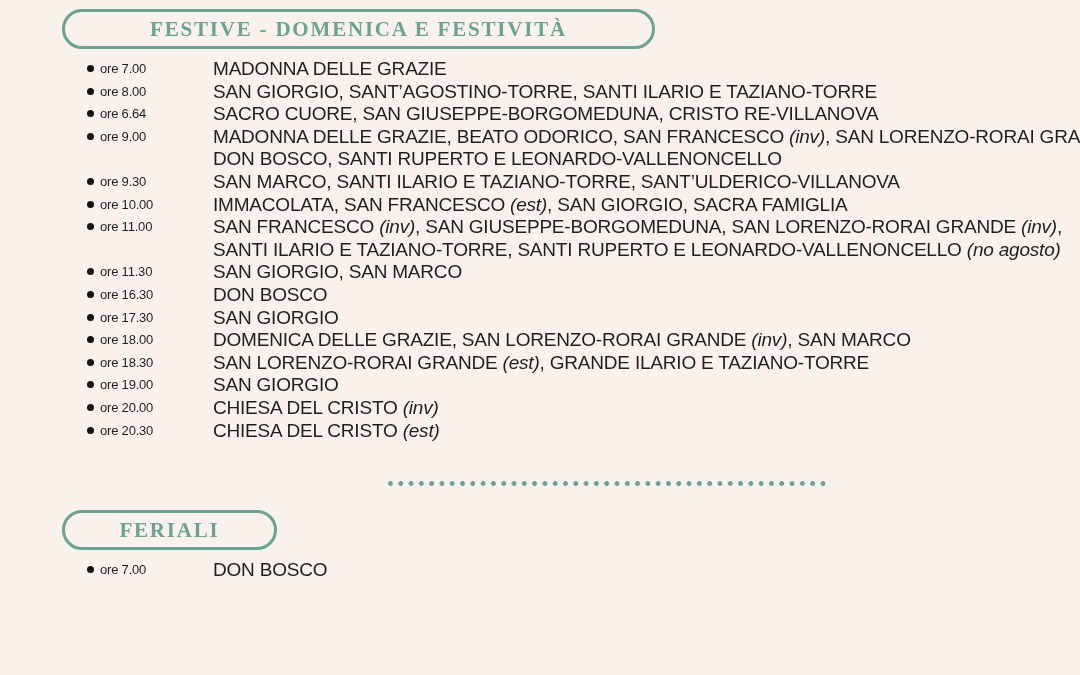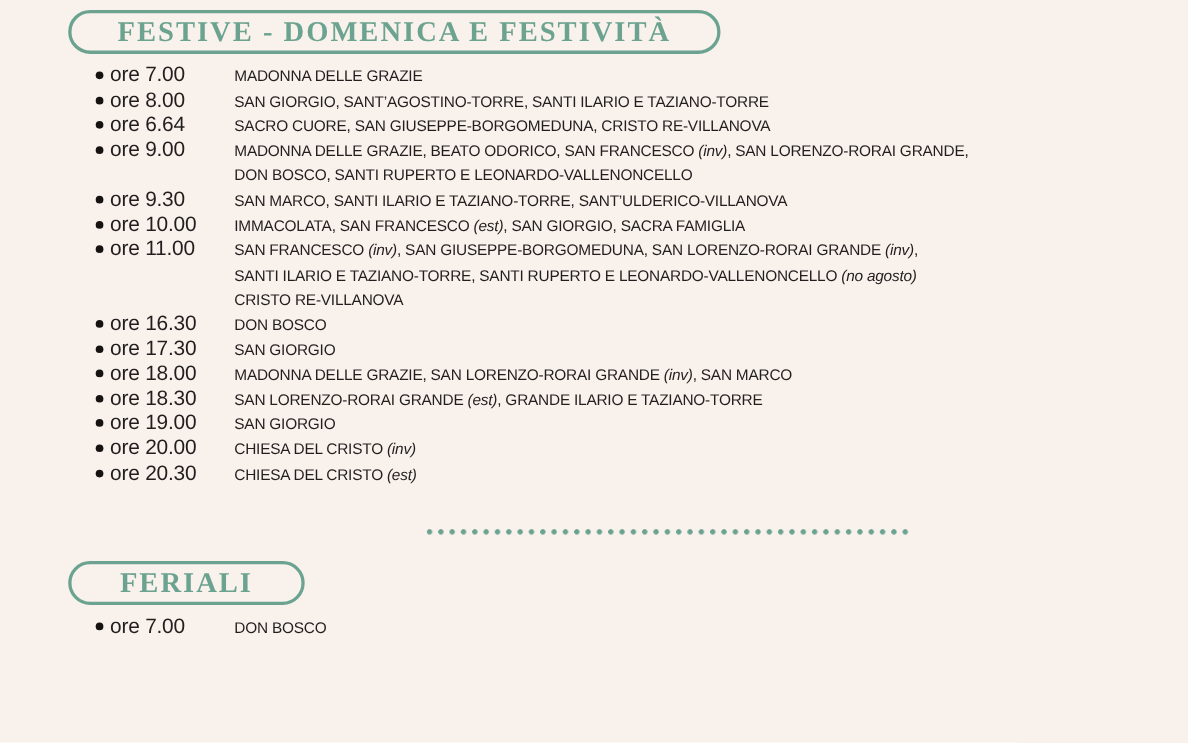--- a/index.html
+++ b/index.html
@@ -17,47 +17,47 @@
     margin-left: 62px;
     border: 3px solid var(--accent, #6ba390);
     border-radius: 22px;
     display: flex;
     align-items: center;
     justify-content: center;
     height: 40px;
     color: var(--accent, #6ba390);
     font-family: "Liberation Serif", serif;
     font-weight: bold;
-    font-size: 26px;
+    font-size: 21px;
     letter-spacing: 1.8px;
   }
   .badge-festive { width: 593px; margin-top: 9px; }
   .badge-feriali { width: 215px; margin-top: 24px; text-align: right; }
   .rows { margin-top: 9px; }
   .row { position: relative; padding-left: 213px; }
   .bullet {
     position: absolute;
     left: 87px;
     top: 7px;
     width: 7px;
     height: 7px;
     border-radius: 50%;
     background: #161212;
   }
   .time {
     position: absolute;
     left: 100px;
     top: 0;
-    font-size: 19px;
+    font-size: 13px;
     line-height: 22.6px;
     letter-spacing: -0.2px;
     white-space: nowrap;
   }
   .line {
-    font-size: 14px;
+    font-size: 19px;
     line-height: 22.6px;
     letter-spacing: -0.2px;
     white-space: nowrap;
   }
   .line .it { font-style: italic; }
   .divider {
     margin-left: 388px;
     margin-top: 39px;
     width: 442px;
     height: 5px;
@@ -118,42 +118,48 @@
         <div>
           <div class="line"><span>IMMACOLATA, SAN FRANCESCO </span><span class="it">(est)</span><span>, SAN GIORGIO, SACRA FAMIGLIA</span></div>
         </div>
       </div>
       <div class="row">
         <span class="bullet" style="background: rgb(22, 18, 18);"></span>
         <span class="time">ore 11.00</span>
         <div>
           <div class="line"><span>SAN FRANCESCO </span><span class="it">(inv)</span><span>, SAN GIUSEPPE-BORGOMEDUNA, SAN LORENZO-RORAI GRANDE </span><span class="it">(inv)</span><span>,</span></div>
           <div class="line"><span>SANTI ILARIO E TAZIANO-TORRE, SANTI RUPERTO E LEONARDO-VALLENONCELLO </span><span class="it">(no agosto)</span></div>
-          <div class="line"><span>CRISTO RE-VILLANOVA</span></div>
+        </div>
+      </div>
+      <div class="row">
+        <span class="bullet" style="background: rgb(22, 18, 18);"></span>
+        <span class="time">ore 11.30</span>
+        <div>
+          <div class="line"><span>SAN GIORGIO, SAN MARCO</span></div>
         </div>
       </div>
       <div class="row">
         <span class="bullet" style="background: rgb(22, 18, 18);"></span>
         <span class="time">ore 16.30</span>
         <div>
           <div class="line"><span>DON BOSCO</span></div>
         </div>
       </div>
       <div class="row">
         <span class="bullet" style="background: rgb(22, 18, 18);"></span>
         <span class="time">ore 17.30</span>
         <div>
           <div class="line"><span>SAN GIORGIO</span></div>
         </div>
       </div>
       <div class="row">
         <span class="bullet" style="background: rgb(22, 18, 18);"></span>
         <span class="time">ore 18.00</span>
         <div>
-          <div class="line"><span>MADONNA DELLE GRAZIE, SAN LORENZO-RORAI GRANDE </span><span class="it">(inv)</span><span>, SAN MARCO</span></div>
+          <div class="line"><span>DOMENICA DELLE GRAZIE, SAN LORENZO-RORAI GRANDE </span><span class="it">(inv)</span><span>, SAN MARCO</span></div>
         </div>
       </div>
       <div class="row">
         <span class="bullet" style="background: rgb(22, 18, 18);"></span>
         <span class="time">ore 18.30</span>
         <div>
           <div class="line"><span>SAN LORENZO-RORAI GRANDE </span><span class="it">(est)</span><span>, GRANDE ILARIO E TAZIANO-TORRE</span></div>
         </div>
       </div>
       <div class="row">

